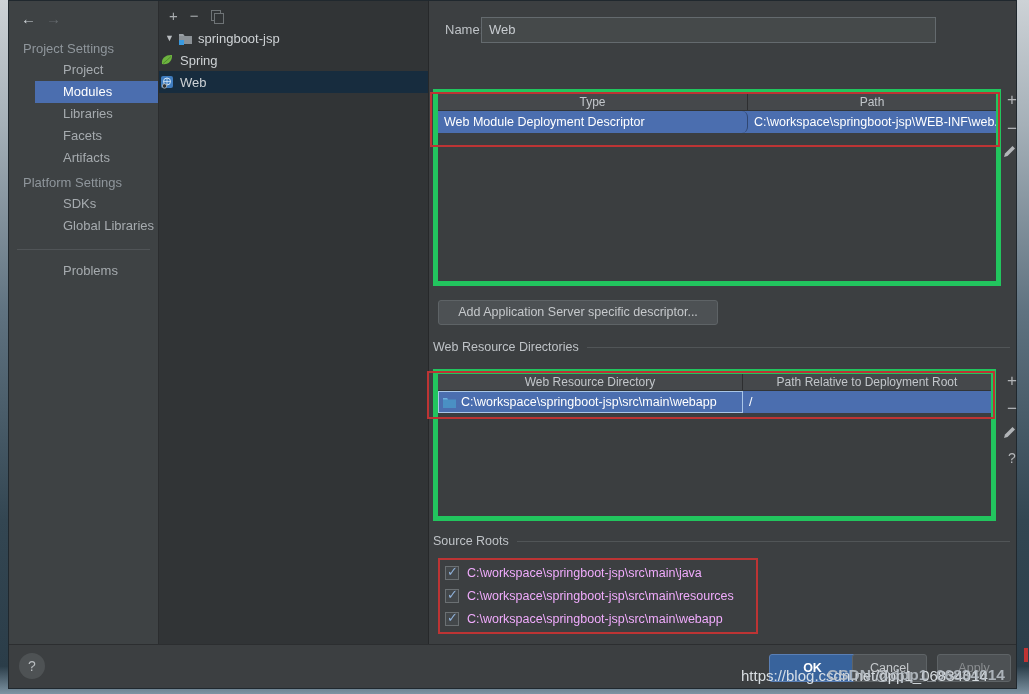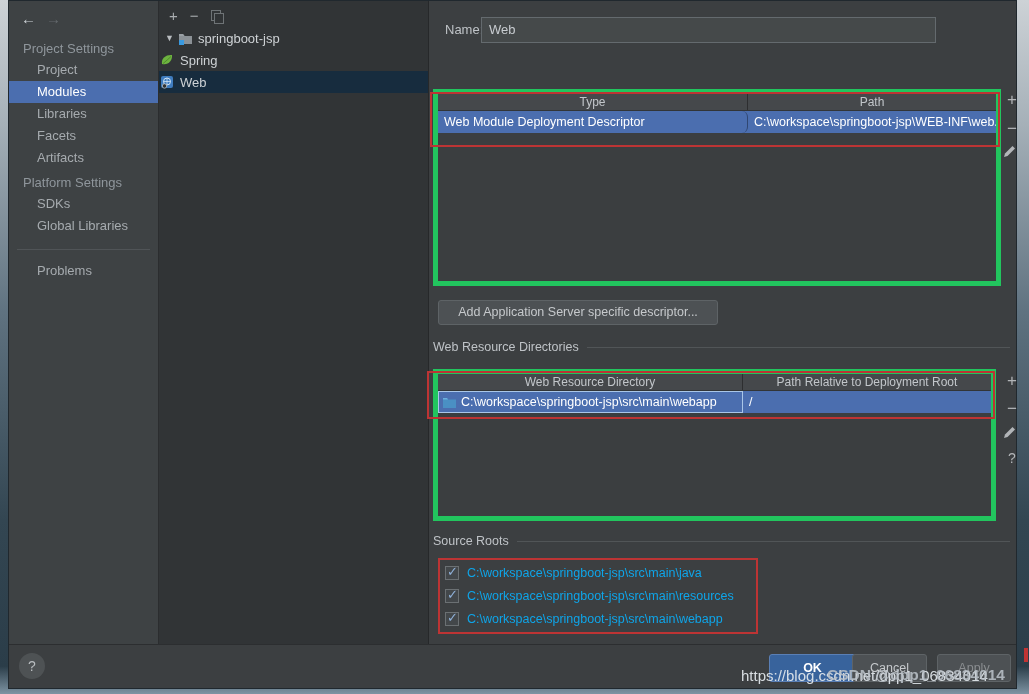--- a/index.html
+++ b/index.html
@@ -15,21 +15,21 @@
     display:flex; flex-direction:column;
   }
   .content { flex:1; display:flex; min-height:0; }
 
   
   .sidebar { width:150px; background:#3e4244; border-right:1px solid #2b2d2f; font-size:13px; position:relative; }
   .nav-arrows { padding:9px 0 0 12px; font-size:15px; letter-spacing:10px; }
   .nav-arrows .back { color:#cdd2d6; cursor:pointer; }
   .nav-arrows .fwd  { color:#64696d; }
   .side-header { color:#8f969c; padding:14px 0 3px 14px; }
-  .side-item { color:#a6abaf; padding:3px 12px 3px 28px; line-height:16px; cursor:pointer; white-space:nowrap; }
+  .side-item { color:#a6abaf; padding:3px 12px 3px 28px; line-height:16px; cursor:pointer; white-space:nowrap;margin-left:26px; }
   .side-item.selected { background:#4b6eaf; color:#ffffff; }
   .side-divider { border-top:1px solid #505457; margin:12px 8px 10px 8px; }
 
   
   .treepane { width:270px; background:#313436; border-right:1px solid #26282a; font-size:13px; }
   .tree-toolbar { padding:7px 0 4px 10px; display:flex; align-items:center; gap:12px; height:26px; }
   .tb-ic { color:#a9adb0; font-size:15px; line-height:12px; cursor:pointer; }
   .tb-ic.dim { color:#6e7376; }
   .copy-ic { position:relative; width:11px; height:12px; display:inline-block; }
   .copy-ic:before, .copy-ic:after { content:""; position:absolute; width:8px; height:9px; border:1px solid #6e7376; }
@@ -63,21 +63,21 @@
 
   .red-rect { border:2px solid #bd3434; background:transparent; pointer-events:none; z-index:5; }
 
   .btn {
     background:#4d5154; border:1px solid #5e6366; border-radius:3px;
     color:#c6c9cc; font-size:12.5px; text-align:center; cursor:pointer;
   }
   .checkrow { display:flex; align-items:center; gap:8px; height:23px; }
   .cbx { width:14px; height:14px; background:#43474a; border:1px solid #6b7073; position:relative; flex:0 0 auto; cursor:pointer; }
   .cbx .mark { position:absolute; left:1px; top:-3px; color:#8fb0d8; font-size:13px; font-weight:bold; }
-  .cpath { color:#0ea5e9; font-size:12.5px; white-space:nowrap; }
+  .cpath { color:#f0abfc; font-size:12.5px; white-space:nowrap; }
 
   
   .footer { height:44px; border-top:1px solid #2c2e30; position:relative; background:#3c3f41; }
   .help-circle {
     position:absolute; left:10px; top:8px; width:26px; height:26px; border-radius:50%;
     background:#4e5254; color:#b9bdc0; text-align:center; line-height:26px; font-size:14px; cursor:pointer;
   }
   .fbtn { position:absolute; top:9px; height:28px; line-height:26px; }
   .fbtn.ok { background:#38639c; border-color:#5a7fb5; color:#ffffff; font-weight:bold; }
   .fbtn.apply { color:#8a8d90; }

